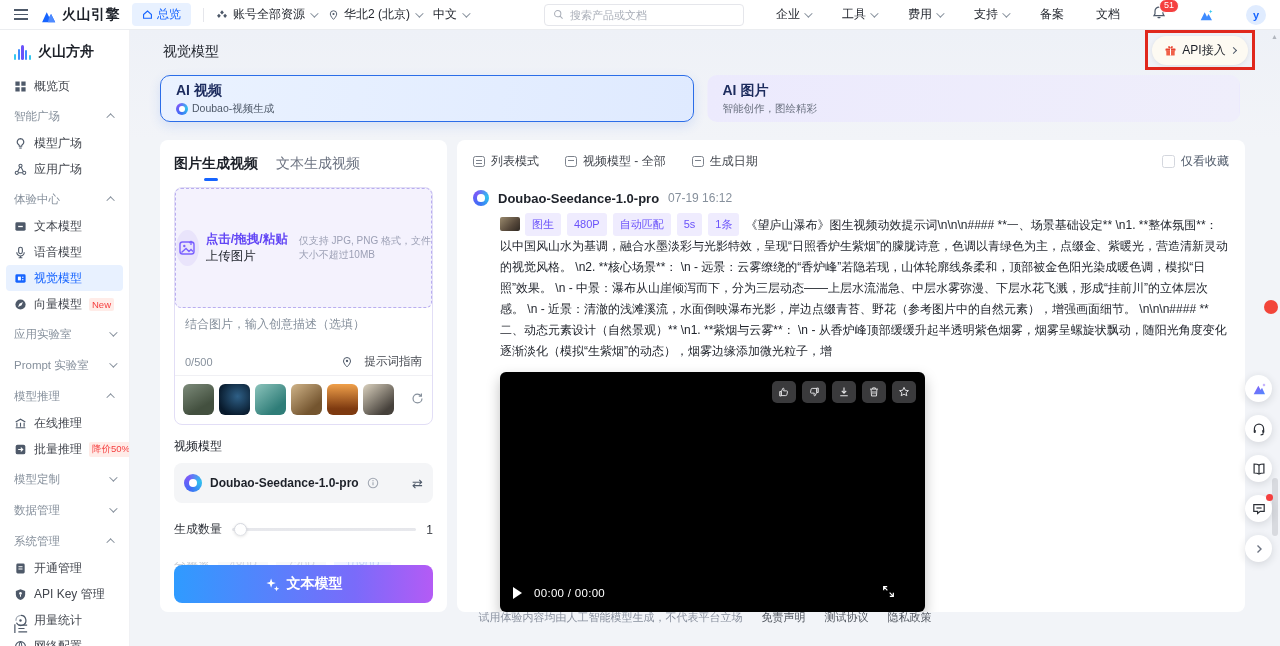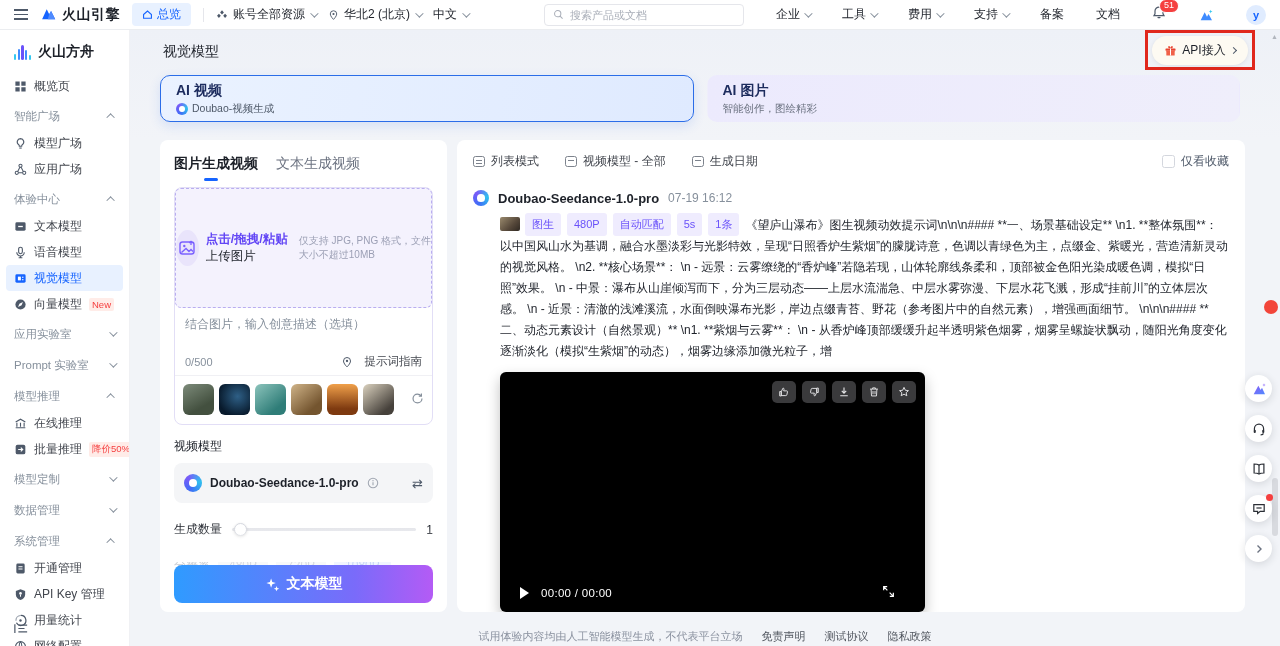--- a/index.html
+++ b/index.html
@@ -5,21 +5,21 @@
   * { margin:0; padding:0; box-sizing:border-box; }
   html,body { width:1280px; height:646px; overflow:hidden;
     font-family:"Liberation Sans","DejaVu Sans",sans-serif; background:#f2f4f8; }
 
   
   .topbar { position:absolute; top:0; left:0; right:0; height:30px; background:#fff;
     border-bottom:1px solid #ebedf0; display:flex; align-items:center; padding:0 14px; z-index:50; }
   .tb-left { display:flex; align-items:center; gap:12px; }
   .hamburger { width:14px; display:flex; flex-direction:column; gap:3px; cursor:pointer; }
   .hamburger i { height:1.5px; background:#4e5969; display:block; }
-  .brand { display:flex; align-items:flex-start; gap:5px; }
+  .brand { display:flex; align-items:flex-end; gap:5px; }
   .brand-name { font-size:14px; font-weight:bold; color:#1d2129; letter-spacing:.5px; }
   .overview-pill { display:flex; align-items:center; gap:4px; background:#e8f1ff; color:#1664ff;
     font-size:12px; padding:3px 10px; border-radius:4px; }
   .tb-divider { width:1px; height:14px; background:#e5e6eb; }
   .tb-select { display:flex; align-items:center; gap:5px; font-size:12px; color:#1d2129; cursor:pointer; }
   .caret-down { width:6px; height:6px; border-right:1.2px solid #86909c; border-bottom:1.2px solid #86909c;
     transform:rotate(45deg) translateY(-2px); display:inline-block; }
   .caret-up { width:6px; height:6px; border-right:1.2px solid #86909c; border-bottom:1.2px solid #86909c;
     transform:rotate(-135deg) translateY(-2px); display:inline-block; }
   .tb-right { margin-left:auto; display:flex; align-items:center; gap:32px; }
@@ -148,28 +148,28 @@
     margin-right:5px; background:linear-gradient(135deg,#9a8a6e,#56483a 60%,#2f2822); }
   .tag-pill { display:inline-block; background:#efecfe; color:#6a52fa; font-size:11px; border-radius:3px;
     padding:1px 7px; margin-right:6px; vertical-align:1px; }
 
   .player { margin:10px 0 0 27px; width:425px; height:240px; background:#000; border-radius:6px;
     position:relative; box-shadow:0 6px 14px rgba(0,0,0,.25); }
   .player-actions { position:absolute; top:9px; right:9px; display:flex; gap:6px; }
   .pa-btn { width:24px; height:22px; background:#3a3a3c; border-radius:5px; display:flex;
     align-items:center; justify-content:center; cursor:pointer; }
   .player-controls { position:absolute; left:13px; right:30px; bottom:10px; display:flex;
-    align-items:center; gap:12px; color:#fff;margin-left:7px; }
+    align-items:center; gap:12px; color:#fff; }
   .play-tri { width:0; height:0; border-left:9px solid #fff; border-top:6px solid transparent;
     border-bottom:6px solid transparent; cursor:pointer; }
   .time-text { font-size:11.5px; letter-spacing:.3px; }
   .fs-btn { margin-left:auto; cursor:pointer; }
 
   
-  .footer { position:absolute; bottom:2px; left:0; right:0; text-align:center; font-size:11px; color:#8a919f; }
+  .footer { position:absolute; bottom:21px; left:0; right:0; text-align:center; font-size:11px; color:#8a919f; }
   .footer a { color:#51565f; text-decoration:none; margin-left:16px; cursor:pointer; }
 
   
   .float-col { position:absolute; right:8px; top:375px; display:flex; flex-direction:column; gap:13px; z-index:45; }
   .fab { width:27px; height:27px; border-radius:50%; background:#fff; box-shadow:0 2px 8px rgba(31,35,41,.14);
     display:flex; align-items:center; justify-content:center; cursor:pointer; position:relative; }
   .fab .reddot { position:absolute; top:-1px; right:-1px; width:7px; height:7px; background:#f53f3f;
     border-radius:50%; }
   .stray-badge { position:absolute; right:2px; top:300px; width:14px; height:14px; background:#f2453a;
     border-radius:50%; z-index:44; }

